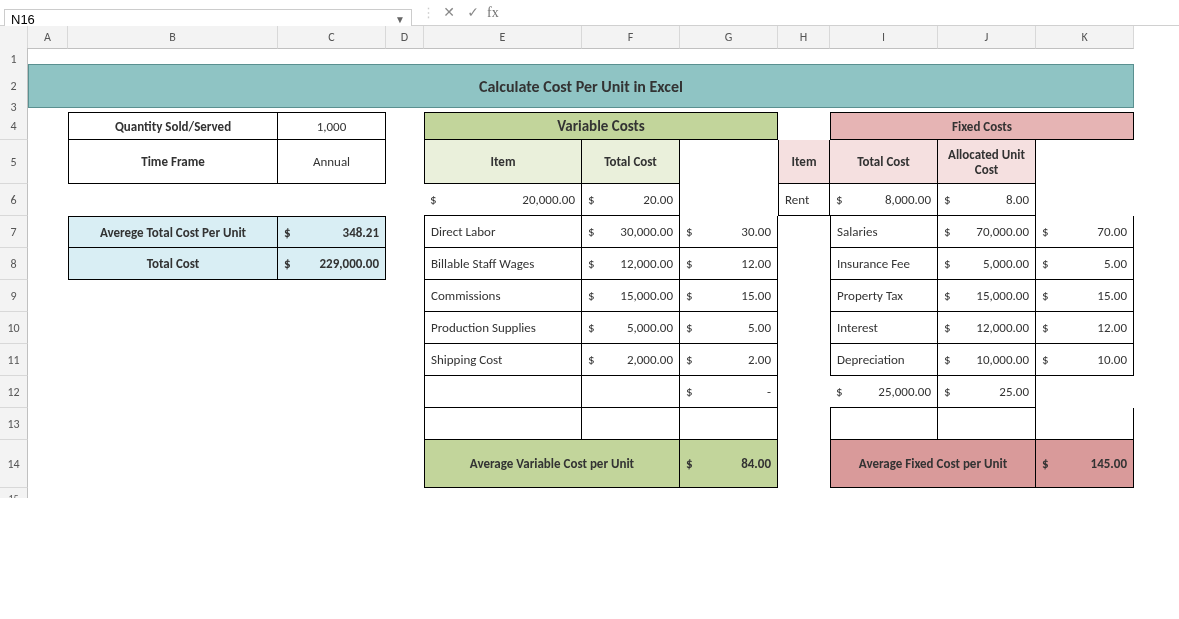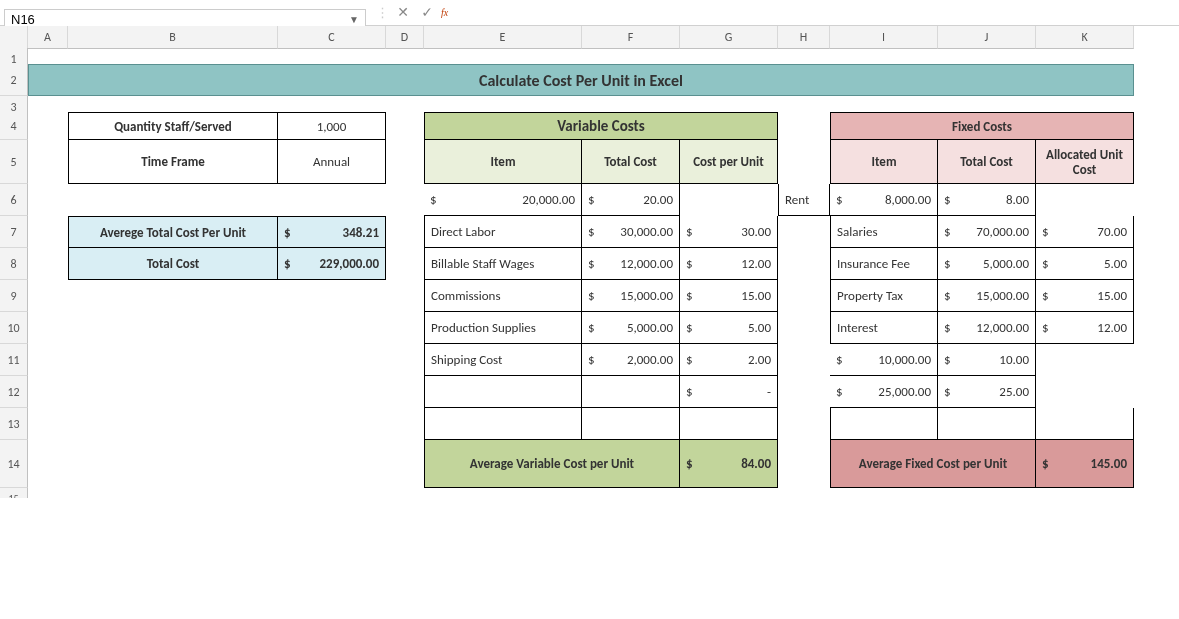--- a/index.html
+++ b/index.html
@@ -1,31 +1,31 @@
 <!DOCTYPE html>
 <html><head>
   <meta charset="utf-8">
   <style>
     * { box-sizing: border-box; margin: 0; padding: 0; }
     body { font-family: Calibri, 'Segoe UI', sans-serif; font-size: 13px; background: #fff; color: #333; overflow: hidden; }
     .namebox-row { display: flex; align-items: center; height: 26px; border-bottom: 1px solid #d0d0d0; background: #fff; padding-left: 4px; }
-    .namebox { width: 362px; display: flex; align-items: center; border: 1px solid #ccc; height: 22px; padding: 0 6px; background: #fff; margin-top: 14px; }
+    .namebox { width: 408px; display: flex; align-items: center; border: 1px solid #ccc; height: 22px; padding: 0 6px; background: #fff; margin-top: 14px; }
     .namebox input { border: none; outline: none; font-size: 13px; flex: 1; }
     .namebox .chev { font-size: 10px; color: #666; }
     .fx-area { display: flex; align-items: center; gap: 4px; margin-left: 10px; }
     .fx-btn { width: 20px; height: 20px; display: flex; align-items: center; justify-content: center; color: #888; font-size: 14px; }
-    .fx-label { font-style: italic; font-family: 'Times New Roman', serif; font-size: 10px; color: #c2410c; }
+    .fx-label { font-family: 'Times New Roman', serif; font-size: 14px; color: #737373; }
     .fx-input { border: none; outline: none; height: 22px; width: 500px; padding: 0 4px; }
     .sheet { position: relative; }
     .col-headers { display: grid; grid-template-columns: 28px 40px 210px 108px 38px 158px 98px 98px 52px 108px 98px 98px; height: 22px; }
     .col-headers div { border-right: 1px solid #d8d8d8; border-bottom: 1px solid #c0c0c0; background: #f3f3f3; text-align: center; font-size: 12px; color: #555; line-height: 22px; }
     .row { display: grid; grid-template-columns: 28px 40px 210px 108px 38px 158px 98px 98px 52px 108px 98px 98px; align-items: stretch; }
     .row > div { min-height: 22px; }
     .rh { border-right: 1px solid #c0c0c0; border-bottom: 1px solid #d8d8d8; background: #f3f3f3; text-align: center; font-size: 12px; color: #555; display: flex; align-items: center; justify-content: center; }
-    .title-bar { grid-column: 2 / 13; background: #8fc4c4; border: 1px solid #5a9090; font-weight: bold; font-size: 16px; display: flex; align-items: center; justify-content: center; height: 32px; }
+    .title-bar { grid-column: 2 / 13; background: #8fc4c4; border: 1px solid #5a9090; font-weight: bold; font-size: 16px; display: flex; align-items: center; justify-content: center; height: 44px; }
     .qbox-label { font-weight: bold; text-align: center; display: flex; align-items: center; justify-content: center; border: 1px solid #000; }
     .qbox-val { text-align: center; display: flex; align-items: center; justify-content: center; border: 1px solid #000; border-left: none; }
     .tf-label { font-weight: bold; text-align: center; display: flex; align-items: center; justify-content: center; border: 1px solid #000; border-top: none; }
     .tf-val { text-align: center; display: flex; align-items: center; justify-content: center; border: 1px solid #000; border-top: none; border-left: none; }
     .summ-label { background: #d9eef4; font-weight: bold; text-align: center; display: flex; align-items: center; justify-content: center; border: 1px solid #000; padding:0 4px;}
     .summ-val { background: #d9eef4; font-weight: bold; display: flex; align-items: center; justify-content: space-between; border: 1px solid #000; border-left: none; padding: 0 6px; }
     .summ2-label { background: #d9eef4; font-weight: bold; text-align: center; display: flex; align-items: center; justify-content: center; border: 1px solid #000; border-top: none; }
     .summ2-val { background: #d9eef4; font-weight: bold; display: flex; align-items: center; justify-content: space-between; border: 1px solid #000; border-left: none; border-top: none; padding: 0 6px; }
     .vc-header { grid-column: 6 / 9; background: #c2d59b; border: 1px solid #000; font-weight: bold; font-size: 15px; display: flex; align-items: center; justify-content: center; }
     .fc-header { grid-column: 10 / 13; background: #e6b4b4; border: 1px solid #000; font-weight: bold; font-size: 13px; display: flex; align-items: center; justify-content: center; }
@@ -111,37 +111,36 @@
       <div></div>
       <div></div>
       <div></div>
       <div></div>
       <div></div>
     </div>
 
   <div class="row h28">
     <div class="rh">4</div>
     <div></div>
-    <div class="qbox-label">Quantity Staff/Served</div>
+    <div class="qbox-label">Quantity Sold/Served</div>
     <div class="qbox-val">1,000</div>
     <div></div>
     <div class="vc-header">Variable Costs</div>
     <div></div>
     <div class="fc-header">Fixed Costs</div>
   </div>
 
   <div class="row h38">
     <div class="rh">5</div>
     <div></div>
     <div class="tf-label">Time Frame</div>
     <div class="tf-val">Annual</div>
     <div></div>
     <div class="sub-hdr-v">Item</div>
     <div class="sub-hdr-v" style="border-left:none;">Total Cost</div>
-    <div class="sub-hdr-v" style="border-left:none;">Cost per Unit</div>
     <div></div>
     <div class="sub-hdr-f">Item</div>
     <div class="sub-hdr-f" style="border-left:none;">Total Cost</div>
     <div class="sub-hdr-f" style="border-left:none;">Allocated Unit Cost</div>
   </div>
 
   <div class="row h32">
     <div class="rh">6</div>
     <div></div>
       <div></div>
@@ -290,20 +289,21 @@
     <div class="cell bl">Shipping Cost</div>
     <div class="cell nl money">
         <span>$</span>
         <span>2,000.00</span>
       </div>
     <div class="cell nl money">
         <span>$</span>
         <span>2.00</span>
       </div>
     <div></div>
+    <div class="cell bl">Depreciation</div>
     <div class="cell nl money">
         <span>$</span>
         <span>10,000.00</span>
       </div>
     <div class="cell nl money">
         <span>$</span>
         <span>10.00</span>
       </div>
   </div>
 

